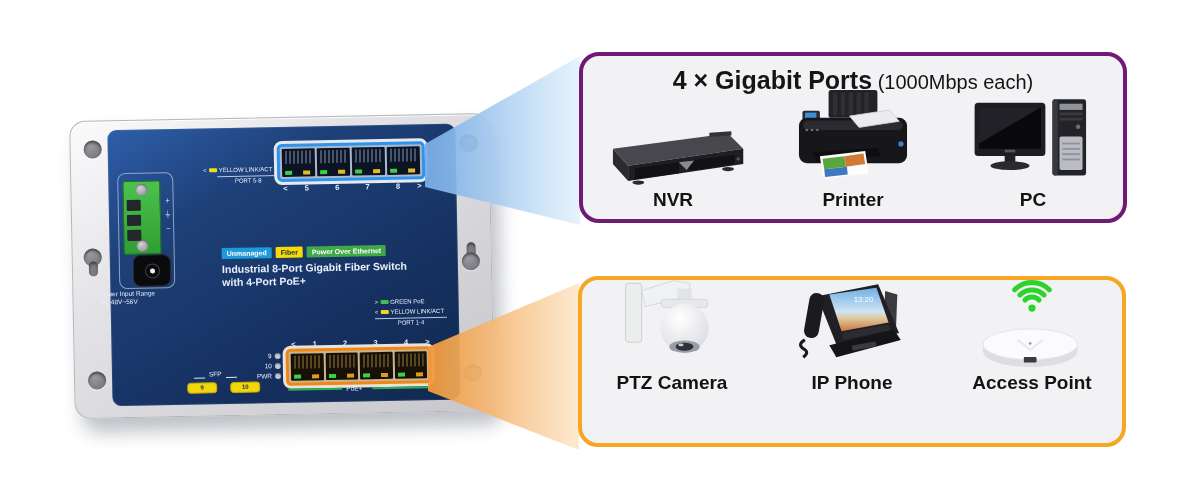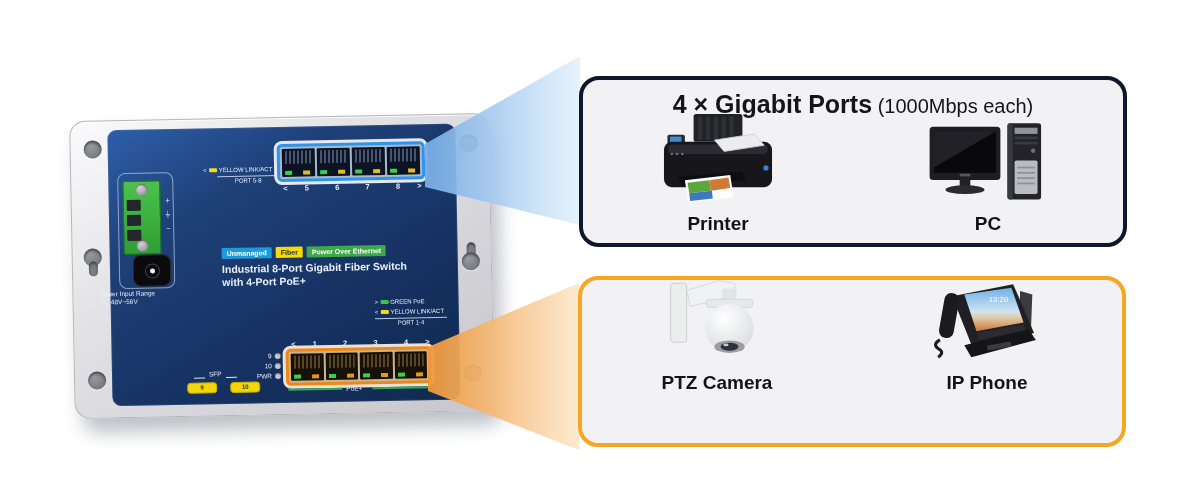--- a/index.html
+++ b/index.html
@@ -72,21 +72,21 @@
   .sfpline{position:absolute;width:11px;border-top:1px solid #dfe6f2;}
 
   .poeline{position:absolute;height:2px;background:#2fae4e;}
 
   
   .beams{position:absolute;left:0;top:0;z-index:5;pointer-events:none;}
 
   
   .callout{position:absolute;width:548px;height:171px;box-sizing:border-box;background:#f2f2f4;
            border-radius:20px;z-index:10;}
-  .callout.blue{left:579px;top:52px;border:4px solid #0f172a;margin-top:24px;}
+  .callout.blue{left:579px;top:52px;border:4px solid #701a75;}
   .callout.orange{left:578px;top:276px;border:4px solid #f5a623;}
   .co-title{text-align:center;margin-top:9px;font-size:25px;font-weight:bold;color:#151515;line-height:30px;}
   .co-title .sub{font-size:20px;font-weight:normal;}
   .co-row{display:flex;align-items:flex-end;height:120px;}
   .co-item{flex:1;display:flex;flex-direction:column;align-items:center;justify-content:flex-end;}
   .co-label{font-size:19px;font-weight:bold;color:#131313;margin:3px 0 6px 0;line-height:22px;}
   .icon-wrap{display:flex;align-items:flex-end;justify-content:flex-end;}
 </style>
 </head>
 <body>
@@ -219,20 +219,37 @@
     <polygon points="425,144 580,56 580,225 425,187" fill="url(#gblue)"></polygon>
     <polygon points="428,347 579,283 579,450 428,391" fill="url(#gorange)"></polygon>
   </svg>
 
   <div class="callout blue">
     <div class="co-title">
       <span>4 × Gigabit Ports</span><span class="sub"> (1000Mbps each)</span>
     </div>
     <div class="co-row">
 
+      <div class="co-item">
+        <span class="icon-wrap">
+          <svg width="168" height="66" viewBox="0 0 170 78">
+            <polygon points="14,34 150,16 168,34 32,54" fill="#47474d"></polygon>
+            <polygon points="14,34 32,54 32,72 14,52" fill="#2a2a2f"></polygon>
+            <polygon points="32,54 168,34 168,52 32,72" fill="#1f1f23"></polygon>
+            <polygon points="40,57 92,50 92,63 40,70" fill="#121215"></polygon>
+            <polygon points="104,48 158,41 158,52 104,60" fill="#121215"></polygon>
+            <polygon points="92,50 110,48 101,59" fill="#8a8a92"></polygon>
+            <rect x="128" y="24" width="26" height="5" fill="#333338" transform="skewY(-4)"></rect>
+            <circle cx="162" cy="46" r="2" fill="#55555c"></circle>
+            <ellipse cx="44" cy="74" rx="7" ry="2.5" fill="#2a2a2e"></ellipse>
+            <ellipse cx="150" cy="58" rx="7" ry="2.5" fill="#2a2a2e"></ellipse>
+          </svg>
+        </span>
+        <div class="co-label">NVR</div>
+      </div>
 
       <div class="co-item">
         <span class="icon-wrap">
           <svg width="122" height="98" viewBox="0 0 140 112">
             <rect x="42" y="2" width="56" height="32" rx="3" fill="#212126"></rect>
             <rect x="47" y="5" width="5" height="26" fill="#2f2f36"></rect>
             <rect x="56" y="5" width="5" height="26" fill="#2f2f36"></rect>
             <rect x="65" y="5" width="5" height="26" fill="#2f2f36"></rect>
             <rect x="74" y="5" width="5" height="26" fill="#2f2f36"></rect>
             <rect x="83" y="5" width="5" height="26" fill="#2f2f36"></rect>
@@ -326,17 +343,35 @@
             <polygon points="58,72 112,62 114,69 60,80" fill="#2b2b30"></polygon>
             <polygon points="44,86 118,68 126,80 52,100" fill="#151518"></polygon>
             <rect x="70" y="84" width="28" height="6" rx="1" fill="#3a3a40" transform="rotate(-10 84 87)"></rect>
             <rect x="18" y="26" width="17" height="52" rx="8" fill="#1b1b1f" transform="rotate(10 26 52)"></rect>
             <path d="M16,80 q-9,5 -2,10 q8,4 0,10" stroke="#1b1b1f" fill="none" stroke-width="3.5"></path>
           </svg>
         </span>
         <div class="co-label">IP Phone</div>
       </div>
 
+      <div class="co-item">
+        <span class="icon-wrap">
+          <svg width="118" height="102" viewBox="0 0 130 112">
+            <g stroke="#2bd32b" stroke-width="5.5" fill="none" stroke-linecap="round">
+              <path d="M57.2,36.2 A 11,11 0 0 1 72.8,36.2"></path>
+              <path d="M51.6,30.6 A 19,19 0 0 1 78.4,30.6"></path>
+              <path d="M45.9,24.9 A 27,27 0 0 1 84.1,24.9"></path>
+            </g>
+            <circle cx="65" cy="45" r="4" fill="#2bd32b"></circle>
+            <path d="M11,85 a52,17 0 0 0 104,0 l0,8 a52,17 0 0 1 -104,0 z" fill="#dddee2"></path>
+            <ellipse cx="63" cy="85" rx="52" ry="17" fill="#fbfbfd" stroke="#e2e2e6"></ellipse>
+            <path d="M49,80 l14,11 14,-11" stroke="#e8e8ec" fill="none" stroke-width="2"></path>
+            <circle cx="63" cy="84" r="1.5" fill="#9a9aa0"></circle>
+            <rect x="56" y="99" width="14" height="6" rx="1" fill="#3a3a40"></rect>
+          </svg>
+        </span>
+        <div class="co-label">Access Point</div>
+      </div>
 
     </div>
   </div>
 
 </div>
 
 </body></html>

